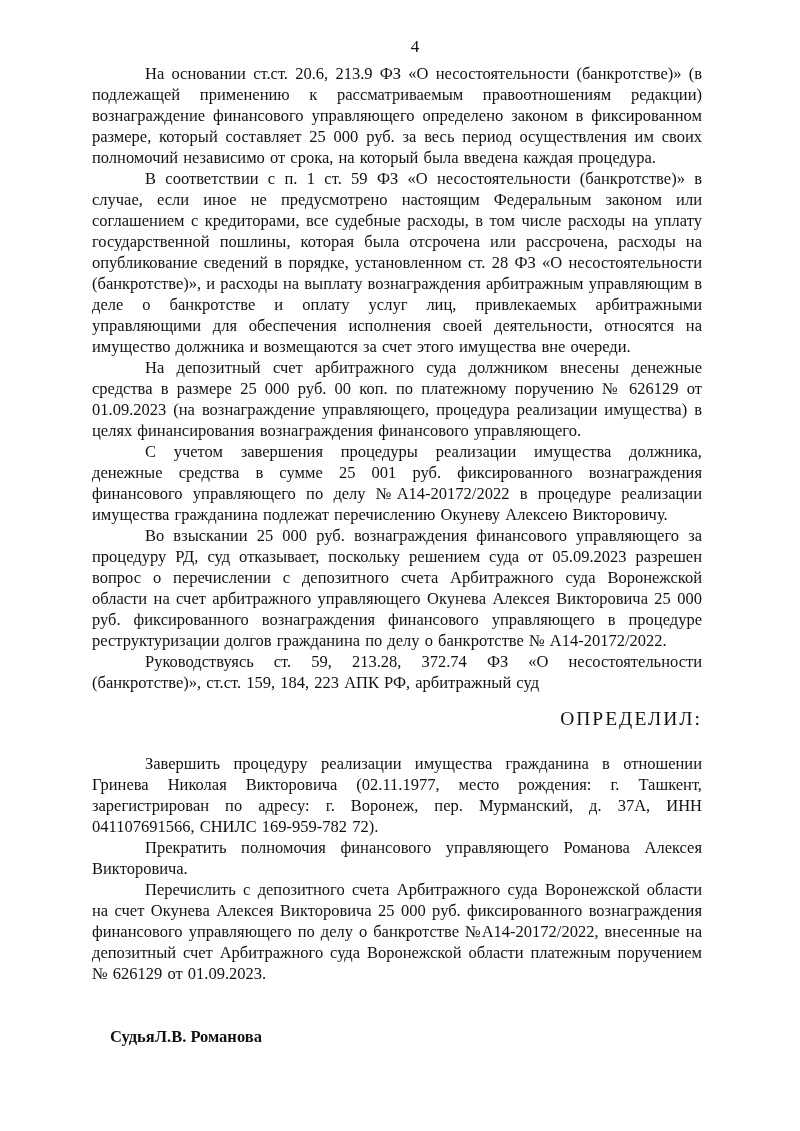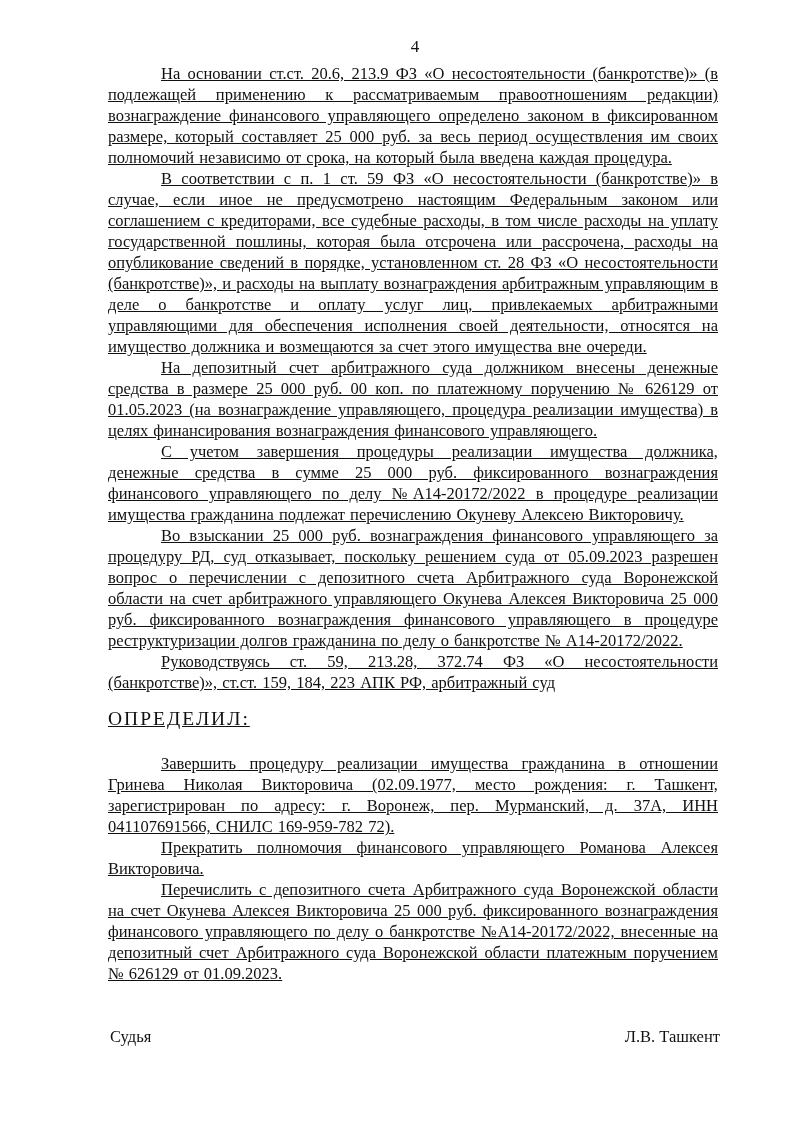--- a/index.html
+++ b/index.html
@@ -22,72 +22,70 @@
     top: 36px;
     left: 110px;
     width: 610px;
     text-align: center;
     font-size: 17px;
     line-height: 21px;
   }
   .content {
     position: absolute;
     top: 63px;
-    left: 108px;
+    left: 92px;
     width: 610px;
-    text-decoration: underline;
   }
   .content p {
     margin: 0;
     font-size: 16.5px;
     line-height: 21px;
     text-align: justify;
     text-indent: 53px;
     word-spacing: 1px;
   }
   .ruling-heading {
     margin: 15px 0 23px 0;
     font-size: 19.5px;
     line-height: 22px;
     font-weight: normal;
-    text-align: left;
+    text-align: right;
     letter-spacing: 2px;
   }
   .signature-row {
     position: absolute;
     top: 1026px;
     left: 110px;
     width: 610px;
     display: flex;
-    justify-content: space-between;
     font-size: 16.5px;
     line-height: 21px;
-    font-weight: normal;
+    font-weight: bold;
   }
 </style>
 </head>
 <body>
 
 <div class="page">
 
   <div class="page-number">4</div>
 
   <div class="content">
     <p>На основании ст.ст. 20.6, 213.9 ФЗ «О несостоятельности (банкротстве)» (в подлежащей применению к рассматриваемым правоотношениям редакции) вознаграждение финансового управляющего определено законом в фиксированном размере, который составляет 25 000 руб. за весь период осуществления им своих полномочий независимо от срока, на который была введена каждая процедура.</p>
     <p>В соответствии с п. 1 ст. 59 ФЗ «О несостоятельности (банкротстве)» в случае, если иное не предусмотрено настоящим Федеральным законом или соглашением с кредиторами, все судебные расходы, в том числе расходы на уплату государственной пошлины, которая была отсрочена или рассрочена, расходы на опубликование сведений в порядке, установленном ст. 28 ФЗ «О несостоятельности (банкротстве)», и расходы на выплату вознаграждения арбитражным управляющим в деле о банкротстве и оплату услуг лиц, привлекаемых арбитражными управляющими для обеспечения исполнения своей деятельности, относятся на имущество должника и возмещаются за счет этого имущества вне очереди.</p>
-    <p>На депозитный счет арбитражного суда должником внесены денежные средства в размере 25 000 руб. 00 коп. по платежному поручению № 626129 от 01.05.2023 (на вознаграждение управляющего, процедура реализации имущества) в целях финансирования вознаграждения финансового управляющего.</p>
-    <p>С учетом завершения процедуры реализации имущества должника, денежные средства в сумме 25 000 руб. фиксированного вознаграждения финансового управляющего по делу №А14-20172/2022 в процедуре реализации имущества гражданина подлежат перечислению Окуневу Алексею Викторовичу.</p>
+    <p>На депозитный счет арбитражного суда должником внесены денежные средства в размере 25 000 руб. 00 коп. по платежному поручению № 626129 от 01.09.2023 (на вознаграждение управляющего, процедура реализации имущества) в целях финансирования вознаграждения финансового управляющего.</p>
+    <p>С учетом завершения процедуры реализации имущества должника, денежные средства в сумме 25 001 руб. фиксированного вознаграждения финансового управляющего по делу №А14-20172/2022 в процедуре реализации имущества гражданина подлежат перечислению Окуневу Алексею Викторовичу.</p>
     <p>Во взыскании 25 000 руб. вознаграждения финансового управляющего за процедуру РД, суд отказывает, поскольку решением суда от 05.09.2023 разрешен вопрос о перечислении с депозитного счета Арбитражного суда Воронежской области на счет арбитражного управляющего Окунева Алексея Викторовича 25 000 руб. фиксированного вознаграждения финансового управляющего в процедуре реструктуризации долгов гражданина по делу о банкротстве № А14-20172/2022.</p>
     <p>Руководствуясь ст. 59, 213.28, 372.74 ФЗ «О несостоятельности (банкротстве)», ст.ст. 159, 184, 223 АПК РФ, арбитражный суд</p>
 
     <h2 class="ruling-heading">ОПРЕДЕЛИЛ:</h2>
 
-    <p>Завершить процедуру реализации имущества гражданина в отношении Гринева Николая Викторовича (02.09.1977, место рождения: г. Ташкент, зарегистрирован по адресу: г. Воронеж, пер. Мурманский, д. 37А, ИНН 041107691566, СНИЛС 169-959-782 72).</p>
+    <p>Завершить процедуру реализации имущества гражданина в отношении Гринева Николая Викторовича (02.11.1977, место рождения: г. Ташкент, зарегистрирован по адресу: г. Воронеж, пер. Мурманский, д. 37А, ИНН 041107691566, СНИЛС 169-959-782 72).</p>
     <p>Прекратить полномочия финансового управляющего Романова Алексея Викторовича.</p>
     <p>Перечислить с депозитного счета Арбитражного суда Воронежской области на счет Окунева Алексея Викторовича 25 000 руб. фиксированного вознаграждения финансового управляющего по делу о банкротстве №А14-20172/2022, внесенные на депозитный счет Арбитражного суда Воронежской области платежным поручением № 626129 от 01.09.2023.</p>
   </div>
 
   <div class="signature-row">
     <span>Судья</span>
-    <span>Л.В. Ташкент</span>
+    <span>Л.В. Романова</span>
   </div>
 
 </div>
 
 </body></html>

